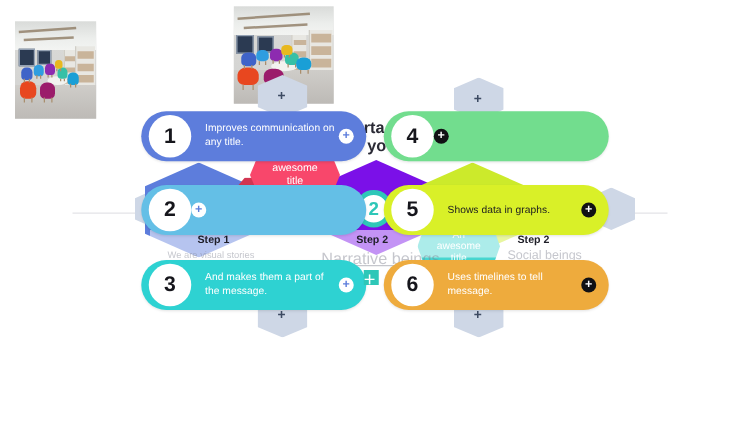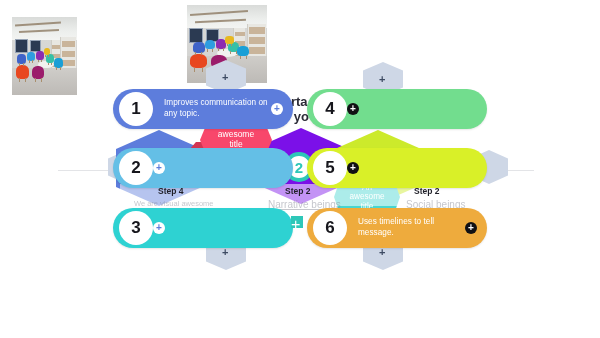--- a/index.html
+++ b/index.html
@@ -276,53 +276,55 @@
     </div>
 
     <div class="ribbon" style="left:334px; top:182px; width:66px; height:30px; background:#48d6d0; font-size:8.2px;">
       <span>An</span>
       <span>awesome</span>
       <span>title</span>
     </div>
 
     <div style="position:absolute; left:120px; top:184px; width:360px; height:22px; background:#ffffff; opacity:.55;"></div>
 
-    <div class="step-title" style="left:158px; top:186px; font-size:8.5px;">Step 4</div>
-    <div class="step-sub" style="left:134px; top:199px; font-size:7.5px; opacity:.45;">We are visual awesome</div>
+    <div class="step-title" style="left:158px; top:186px; font-size:8.5px;">Step 1</div>
+    <div class="step-sub" style="left:134px; top:199px; font-size:7.5px; opacity:.45;">We are visual stories</div>
 
     <div class="step-title" style="left:285px; top:186px; font-size:8.5px;text-align:center;">Step 2</div>
-    <div class="step-sub" style="left:268px; top:199px; font-size:10px; opacity:.45;text-decoration:underline;">Narrative beings</div>
+    <div class="step-sub" style="left:257px; top:199px; font-size:13px; opacity:.45;text-decoration:underline;">Narrative beings</div>
 
     <div class="step-title" style="left:414px; top:186px; font-size:8.5px;">Step 2</div>
     <div class="step-sub" style="left:406px; top:199px; font-size:10px; opacity:.45;">Social beings</div>
   </div>
 
   <div class="card" style="left:113px; top:89px; width:180px; height:40px; background:#5d7ddc;">
     <div class="bubble">1</div>
-    <div class="ctext">Improves communication on any topic.</div>
+    <div class="ctext">Improves communication on any title.</div>
     <div class="plus-btn light">+</div>
   </div>
 
   <div class="card" style="left:113px; top:148px; width:180px; height:40px; background:#64bfe6;">
     <div class="bubble">2</div>
     <div class="plus-btn light">+</div>
   </div>
 
   <div class="card" style="left:113px; top:208px; width:180px; height:40px; background:#2ed2d2;">
     <div class="bubble">3</div>
+    <div class="ctext">And makes them a part of the message.</div>
     <div class="plus-btn light">+</div>
   </div>
 
   <div class="card" style="left:307px; top:89px; width:180px; height:40px; background:#72dd8e;">
     <div class="bubble">4</div>
     <div class="plus-btn dark">+</div>
   </div>
 
   <div class="card" style="left:307px; top:148px; width:180px; height:40px; background:#d9f028;">
     <div class="bubble">5</div>
+    <div class="ctext" style="color:#1b1b20;">Shows data in graphs.</div>
     <div class="plus-btn dark">+</div>
   </div>
 
   <div class="card" style="left:307px; top:208px; width:180px; height:40px; background:#eeab3d;">
     <div class="bubble">6</div>
     <div class="ctext">Uses timelines to tell message.</div>
     <div class="plus-btn dark">+</div>
   </div>
 
   <div class="plus-btn teal" style="position:absolute; left:291px; top:216px; width:12px; height:12px;">+</div>

